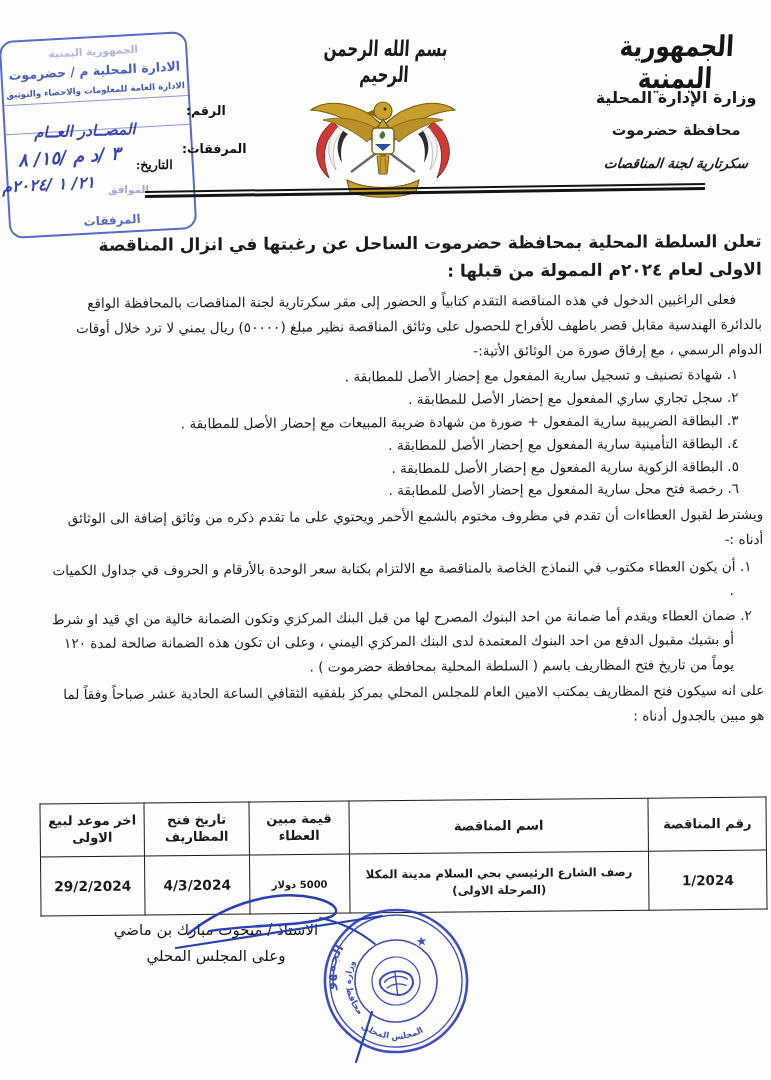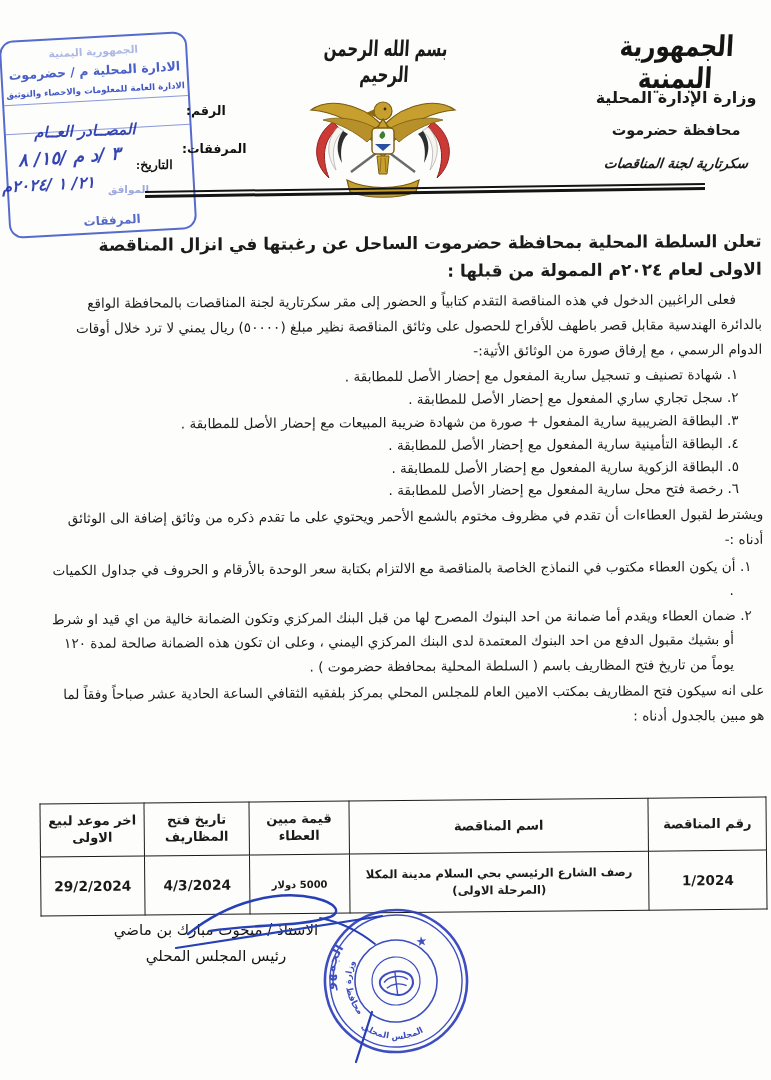--- a/index.html
+++ b/index.html
@@ -173,21 +173,21 @@
         <td class="c-bond">5000 دولار</td>
         <td class="c-date">4/3/2024</td>
         <td class="c-date">29/2/2024</td>
       </tr>
     </tbody>
       </table>
   </div>
 
   <div class="sig-block">
     <div>الاستاذ / مبخوت مبارك بن ماضي</div>
-    <div>رئيس المجلس المحلي</div>
+    <div>وعلى المجلس المحلي</div>
   </div>
 
   <svg class="sig-strokes" viewBox="0 0 235 80">
     <path d="M18 50 C 60 16 110 6 145 14 C 166 19 172 28 160 33 C 130 43 85 40 40 47" fill="none" stroke="#2740b5" stroke-width="2.4" stroke-linecap="round"></path>
     <path d="M6 64 L 212 32" fill="none" stroke="#2740b5" stroke-width="2.2" stroke-linecap="round"></path>
     <path d="M150 34 C 170 38 190 48 205 60" fill="none" stroke="#2740b5" stroke-width="1.8" stroke-linecap="round"></path>
   </svg>
 
   <svg class="round-stamp" viewBox="0 0 152 152">
     <defs>

